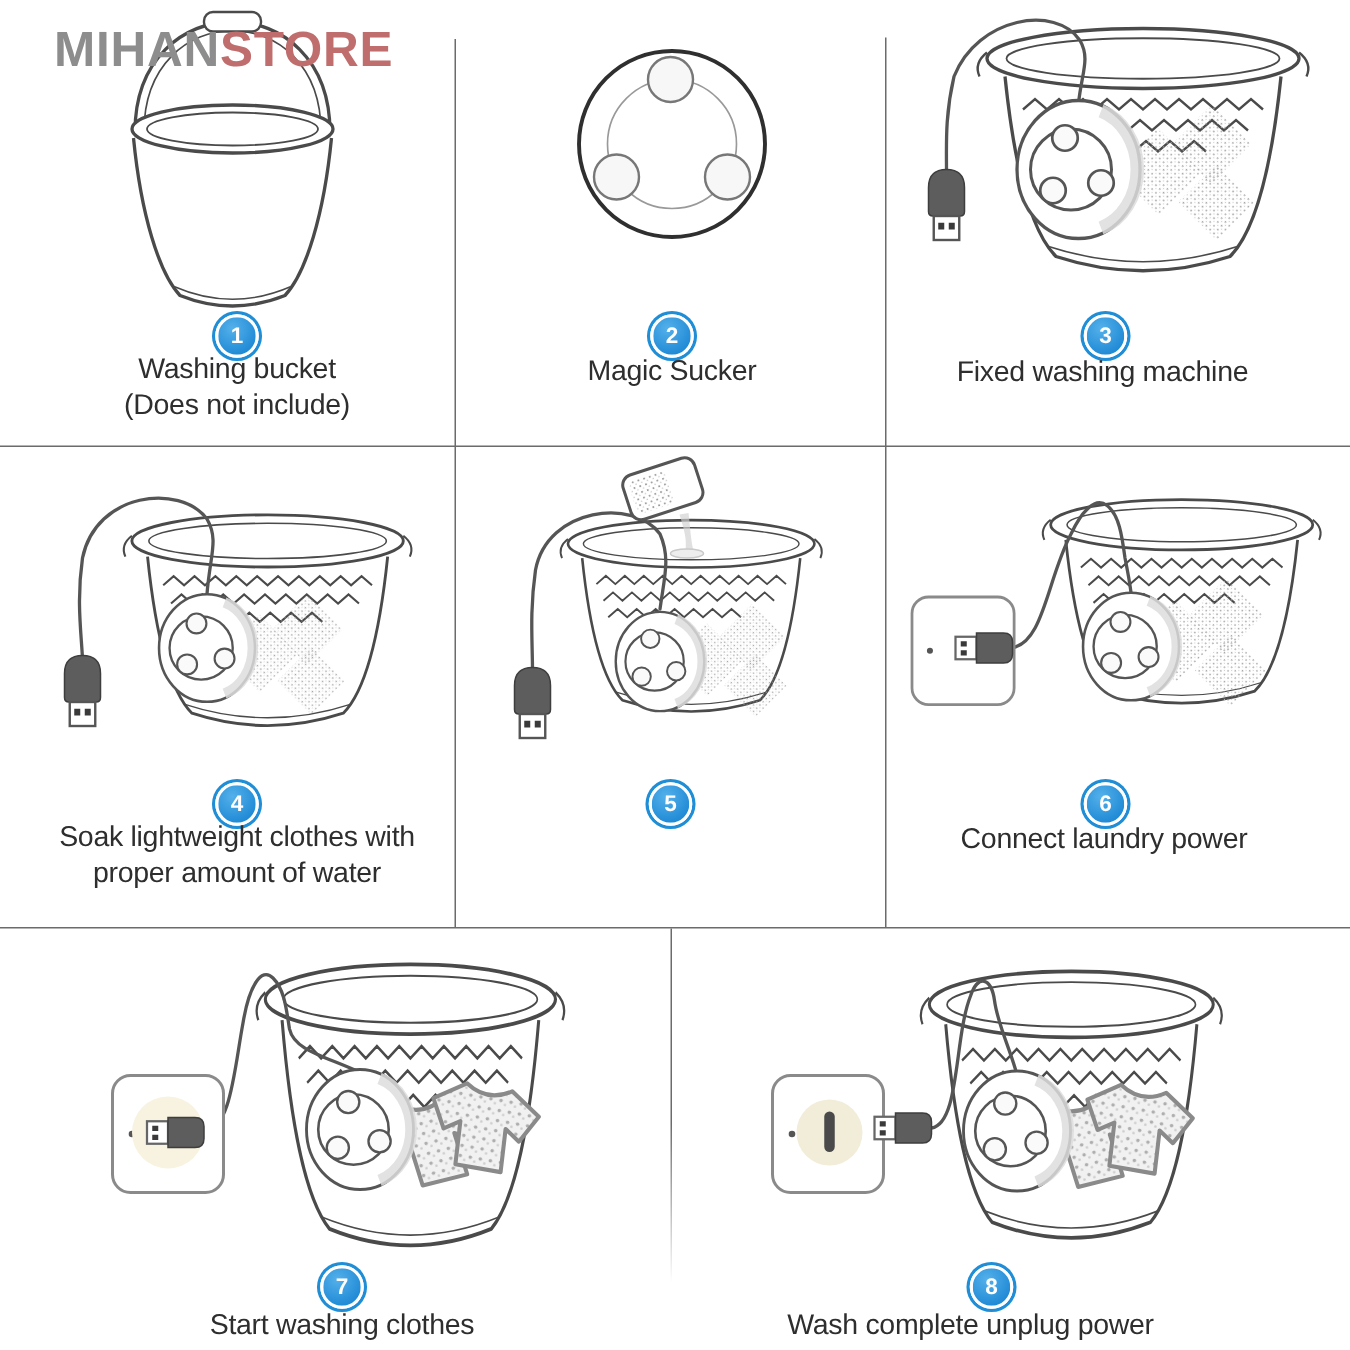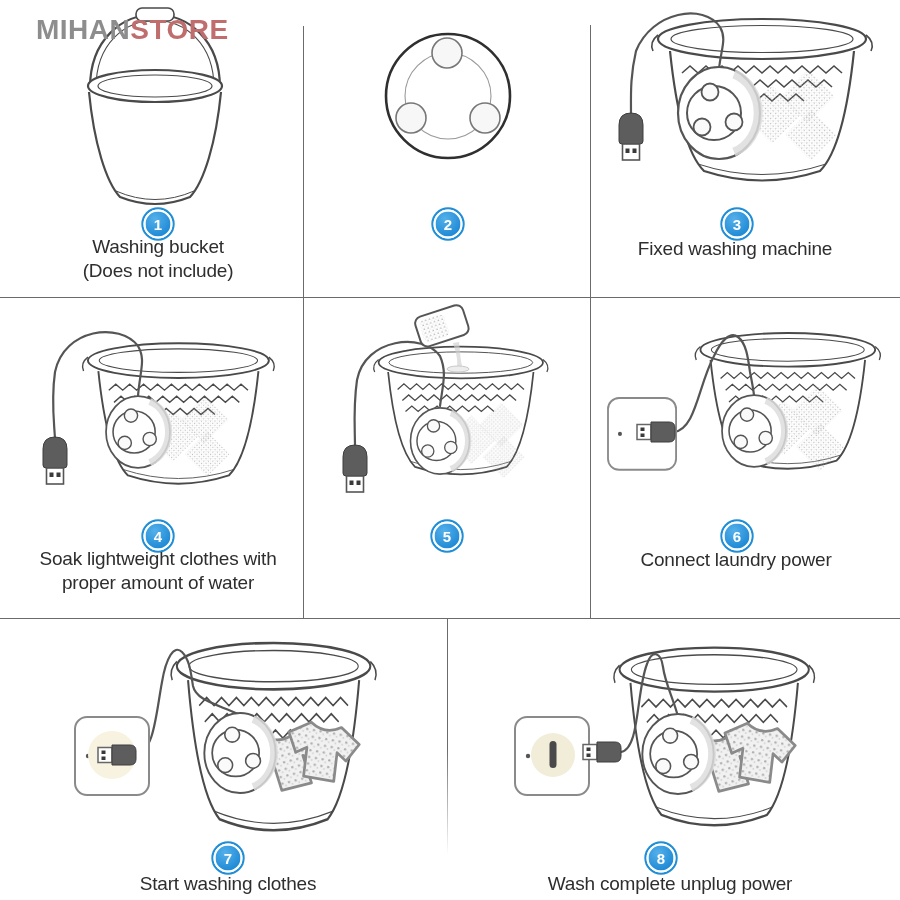--- a/index.html
+++ b/index.html
@@ -2,21 +2,21 @@
 <html><head>
 <meta charset="utf-8">
 <style>
   html,body{margin:0;padding:0;background:#fff;}
   #stage{position:relative;width:900px;height:900px;background:#fff;overflow:hidden;
          font-family:"Liberation Sans","DejaVu Sans",sans-serif;}
   .gridline{position:absolute;background:#6b6b6b;}
   .gl-h{height:1px;}
   .gl-v{width:1px;}
   #gl-v3{background:linear-gradient(#6b6b6b 55%,rgba(107,107,107,0));}
-  .logo{position:absolute;left:36px;top:14px;font-size:28px;font-weight:700;letter-spacing:.5px;z-index:5;}
+  .logo{position:absolute;left:36px;top:14px;font-size:33px;font-weight:700;letter-spacing:.5px;z-index:5;}
   .logo .g{color:#8d8d8d;}
   .logo .r{color:#c06d6d;}
   .panel{position:absolute;}
   .badge{position:absolute;width:25px;height:25px;border-radius:50%;
          background:radial-gradient(circle at 38% 30%,#54b0ea,#0f7ecf);
          border:2px solid #fff;box-shadow:0 0 0 2.2px #1f8ed6;
          color:#fff;font-size:15px;font-weight:700;
          display:flex;align-items:center;justify-content:center;
          transform:translate(-50%,-50%);}
   .caption{position:absolute;width:320px;transform:translateX(-50%);
@@ -193,20 +193,24 @@
     <div class="caption" style="left:158px;top:209px;">
       <span class="l1">Washing bucket</span>
       <span class="l2">(Does not include)</span>
     </div>
   </div>
 
   <div class="panel" style="left:303px;top:26px;width:287px;height:272px;">
     <div class="badge" style="left:145px;top:198px;">
         <span>2</span>
       </div>
+    <div class="caption" style="left:145px;top:210px;">
+      <span class="l1">Magic Sucker</span>
+
+    </div>
   </div>
 
   <div class="panel" style="left:590px;top:26px;width:310px;height:272px;">
     <div class="badge" style="left:147px;top:198px;">
         <span>3</span>
       </div>
     <div class="caption" style="left:145px;top:211px;">
       <span class="l1">Fixed washing machine</span>
 
     </div>
@@ -247,19 +251,19 @@
     <div class="caption" style="left:228px;top:253px;">
       <span class="l1">Start washing clothes</span>
 
     </div>
   </div>
 
   <div class="panel" style="left:447px;top:619px;width:453px;height:281px;">
     <div class="badge" style="left:214px;top:239px;">
         <span>8</span>
       </div>
-    <div class="caption" style="left:223px;top:253px;">
+    <div class="caption" style="left:200px;top:253px;">
       <span class="l1">Wash complete unplug power</span>
 
     </div>
   </div>
 
 </div>
 
 </body></html>

